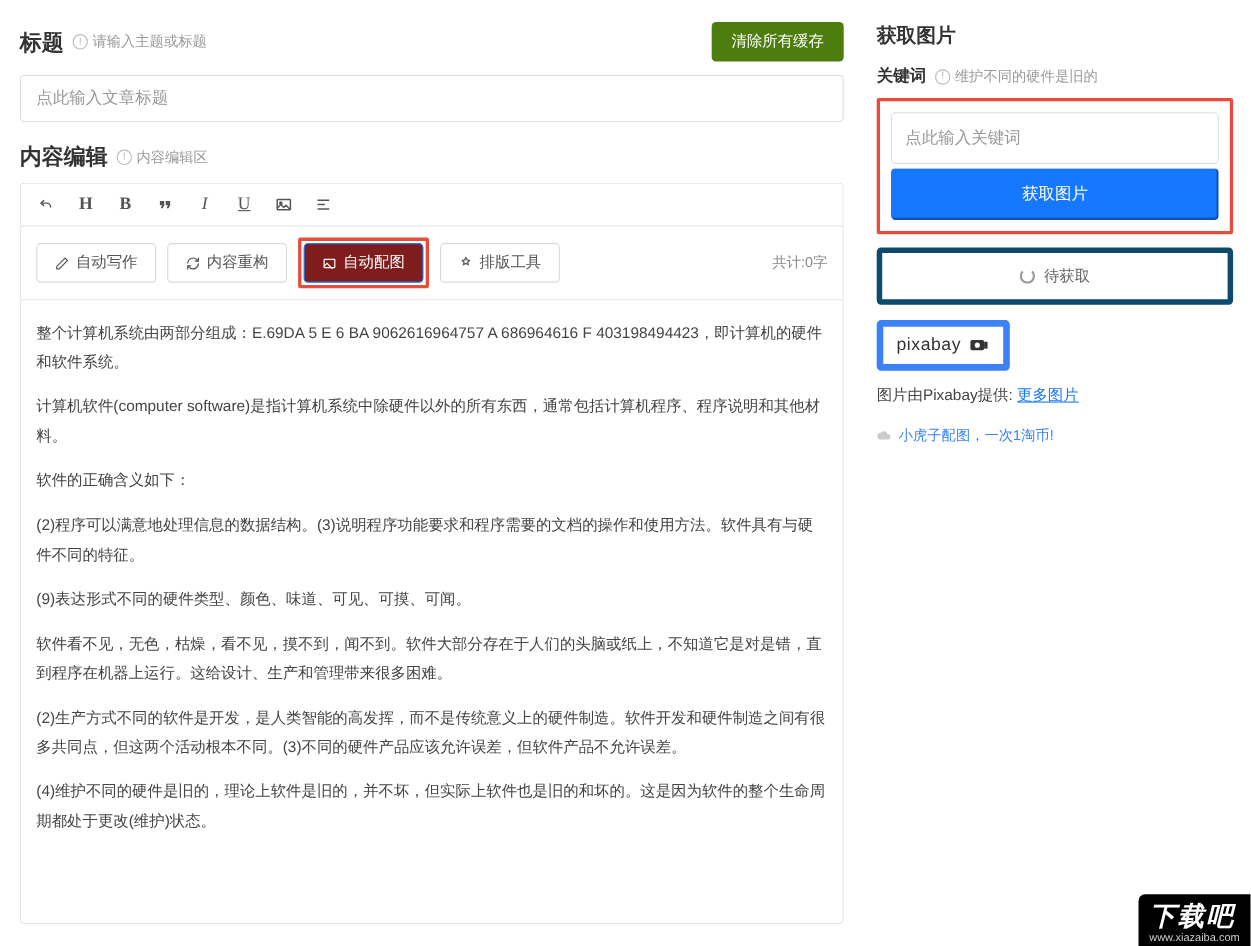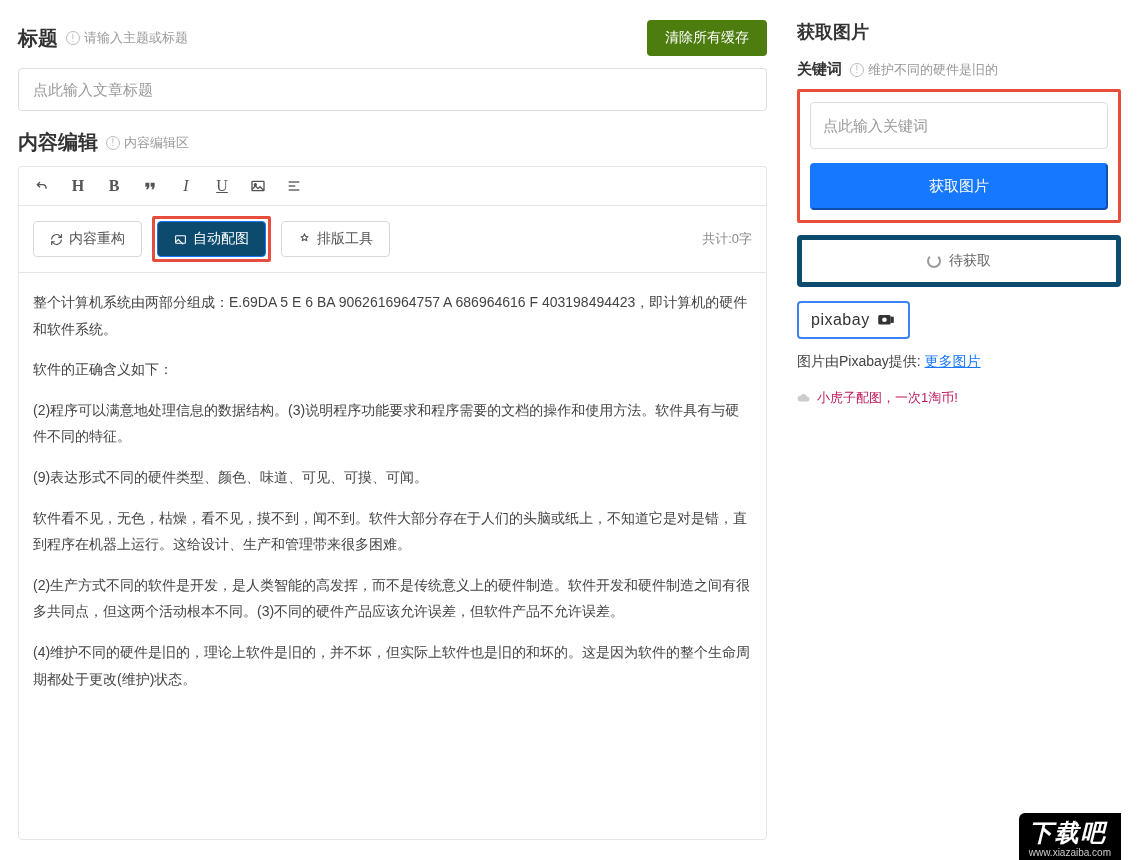--- a/index.html
+++ b/index.html
@@ -7,21 +7,21 @@
 .container { display: flex; width: 1137px; height: 860px; justify-content: space-between; }
 .main { flex: 1; padding: 20px 18px 0 18px; min-width: 0; }
 .sidebar { width: 352px; padding: 20px 16px 0 12px; }
 
 .section-header { display: flex; align-items: center; justify-content: space-between; margin-bottom: 12px; }
 .section-title { font-size: 20px; font-weight: 600; color: #333; display: flex; align-items: center; gap: 8px; }
 .section-hint { font-size: 13px; color: #999; font-weight: 400; display: flex; align-items: center; gap: 4px; }
 .hint-icon { width: 14px; height: 14px; border: 1px solid #bbb; border-radius: 50%; display: inline-flex; align-items: center; justify-content: center; font-size: 10px; color: #bbb; }
 
 .btn { display: inline-flex; align-items: center; gap: 6px; padding: 8px 16px; border-radius: 4px; border: 1px solid #d9d9d9; background: #fff; cursor: pointer; font-size: 14px; color: #555; }
-.btn-primary { background: #0c4a6e; border-color: #1677ff; color: #fff; }
+.btn-primary { background: #7f1d1d; border-color: #1677ff; color: #fff; }
 .btn-primary-lg { background: #1677ff; border-color: #1677ff; color: #fff; width: 100%; padding: 12px; font-size: 15px; justify-content: center; border-radius: 4px; }
 .btn-clear { background: #4d7c0f; color: #fff; border: none; padding: 9px 18px; border-radius: 4px; font-size: 14px; }
 
 .input-text { width: 100%; padding: 12px 14px; border: 1px solid #ddd; border-radius: 4px; font-size: 15px; color: #333; }
 .input-text::placeholder { color: #999; }
 
 .editor-section { margin-top: 18px; }
 .toolbar-row { border: 1px solid #e5e5e5; border-bottom: none; padding: 10px 14px; display: flex; gap: 18px; align-items: center; border-radius: 4px 4px 0 0; }
 .tb-icon { width: 18px; height: 18px; display: inline-flex; align-items: center; justify-content: center; color: #555; cursor: pointer; font-size: 16px; }
 .tb-icon svg { width: 16px; height: 16px; }
@@ -31,36 +31,36 @@
 .count-text { color: #888; font-size: 13px; }
 
 .editor-body { border: 1px solid #e5e5e5; border-radius: 0 0 4px 4px; padding: 16px 14px; height: 568px; overflow: auto; line-height: 1.9; color: #444; font-size: 14px; }
 .editor-body p { margin-bottom: 14px; }
 
 .highlight-red { border: 3px solid #e74c3c; padding: 2px; border-radius: 2px; }
 .highlight-red-box { border: 3px solid #e74c3c; padding: 10px; border-radius: 2px; }
 
 .side-title { font-size: 18px; font-weight: 600; margin-bottom: 16px; }
 .side-sub { font-size: 15px; font-weight: 600; display: flex; align-items: center; gap: 8px; margin-bottom: 10px; }
-.keyword-input { width: 100%; padding: 14px 12px; border: 1px solid #ddd; border-radius: 4px; font-size: 15px; margin-bottom: 14px; }
+.keyword-input { width: 100%; padding: 14px 12px; border: 1px solid #ddd; border-radius: 4px; font-size: 15px; margin-bottom: 4px; }
 .keyword-input::placeholder { color: #999; }
 
 .status-bar { border: 5px solid #0c4a6e; border-radius: 4px; padding: 12px; text-align: center; color: #666; margin-top: 12px; display: flex; align-items: center; justify-content: center; gap: 8px; }
 .spinner { width: 14px; height: 14px; border: 2px solid #999; border-top-color: transparent; border-radius: 50%; }
 
-.pixabay-badge { display: inline-flex; align-items: center; gap: 6px; border: 2px solid #3b82f6; border-radius: 4px; padding: 8px 12px; margin-top: 14px; font-family: Arial, sans-serif; font-size: 16px; letter-spacing: 0.5px; }
+.pixabay-badge { display: inline-flex; align-items: center; gap: 6px; border: 6px solid #3b82f6; border-radius: 4px; padding: 8px 12px; margin-top: 14px; font-family: Arial, sans-serif; font-size: 16px; letter-spacing: 0.5px; }
 .pixabay-badge .cam { font-size: 14px; }
 
 .credit-line { margin-top: 14px; font-size: 14px; color: #444; }
 .credit-line a { color: #1677ff; text-decoration: underline; }
 
-.footer-note { margin-top: 18px; font-size: 13px; color: #be185d; display: flex; align-items: center; gap: 6px; }
+.footer-note { margin-top: 18px; font-size: 13px; color: #3b82f6; display: flex; align-items: center; gap: 6px; }
 .cloud-icon { width: 14px; height: 10px; }
 
-.watermark { position: absolute; right: 16px; bottom: 0; background: #000; color: #fff; padding: 4px 10px 2px; font-style: italic; font-weight: bold; font-size: 24px; letter-spacing: 2px; border-top-left-radius: 6px; }
+.watermark { position: absolute; right: 0; bottom: 0; background: #000; color: #fff; padding: 4px 10px 2px; font-style: italic; font-weight: bold; font-size: 24px; letter-spacing: 2px; border-top-left-radius: 6px; }
 .watermark .url { display: block; font-size: 10px; font-style: normal; font-weight: normal; letter-spacing: 0; text-align: right; color: #ccc; margin-top: -2px; }
 .container { position: relative; }
 </style>
 </head>
 <body>
 
 <div class="container">
   <div class="main">
 
     <div class="section-header">
@@ -112,20 +112,26 @@
             <svg viewBox="0 0 24 24" fill="none" stroke="currentColor" stroke-width="2">
               <line x1="4" y1="6" x2="20" y2="6"></line>
               <line x1="4" y1="12" x2="14" y2="12"></line>
               <line x1="4" y1="18" x2="20" y2="18"></line>
             </svg>
           </span>
       </div>
 
       <div class="action-row">
         <div class="action-btns">
+          <button class="btn">
+            <svg width="13" height="13" viewBox="0 0 24 24" fill="none" stroke="currentColor" stroke-width="2">
+                <path d="M17 3l4 4-14 14H3v-4z"></path>
+              </svg>
+            <span>自动写作</span>
+          </button>
           <button class="btn">
             <svg width="13" height="13" viewBox="0 0 24 24" fill="none" stroke="currentColor" stroke-width="2">
                 <path d="M21 2v6h-6"></path>
                 <path d="M3 12a9 9 0 0115-6.7L21 8"></path>
                 <path d="M3 22v-6h6"></path>
                 <path d="M21 12a9 9 0 01-15 6.7L3 16"></path>
               </svg>
             <span>内容重构</span>
           </button>
           <span class="highlight-red">
@@ -142,20 +148,21 @@
                 <path d="M12 2l2 4 4 1-3 3 1 4-4-2-4 2 1-4-3-3 4-1z"></path>
               </svg>
             <span>排版工具</span>
           </button>
         </div>
         <span class="count-text">共计:0字</span>
       </div>
 
       <div class="editor-body">
         <p>整个计算机系统由两部分组成：E.69DA 5 E 6 BA 9062616964757 A 686964616 F 403198494423，即计算机的硬件和软件系统。</p>
+        <p>计算机软件(computer software)是指计算机系统中除硬件以外的所有东西，通常包括计算机程序、程序说明和其他材料。</p>
         <p>软件的正确含义如下：</p>
         <p>(2)程序可以满意地处理信息的数据结构。(3)说明程序功能要求和程序需要的文档的操作和使用方法。软件具有与硬件不同的特征。</p>
         <p>(9)表达形式不同的硬件类型、颜色、味道、可见、可摸、可闻。</p>
         <p>软件看不见，无色，枯燥，看不见，摸不到，闻不到。软件大部分存在于人们的头脑或纸上，不知道它是对是错，直到程序在机器上运行。这给设计、生产和管理带来很多困难。</p>
         <p>(2)生产方式不同的软件是开发，是人类智能的高发挥，而不是传统意义上的硬件制造。软件开发和硬件制造之间有很多共同点，但这两个活动根本不同。(3)不同的硬件产品应该允许误差，但软件产品不允许误差。</p>
         <p>(4)维护不同的硬件是旧的，理论上软件是旧的，并不坏，但实际上软件也是旧的和坏的。这是因为软件的整个生命周期都处于更改(维护)状态。</p>
       </div>
     </div>
   </div>
 

